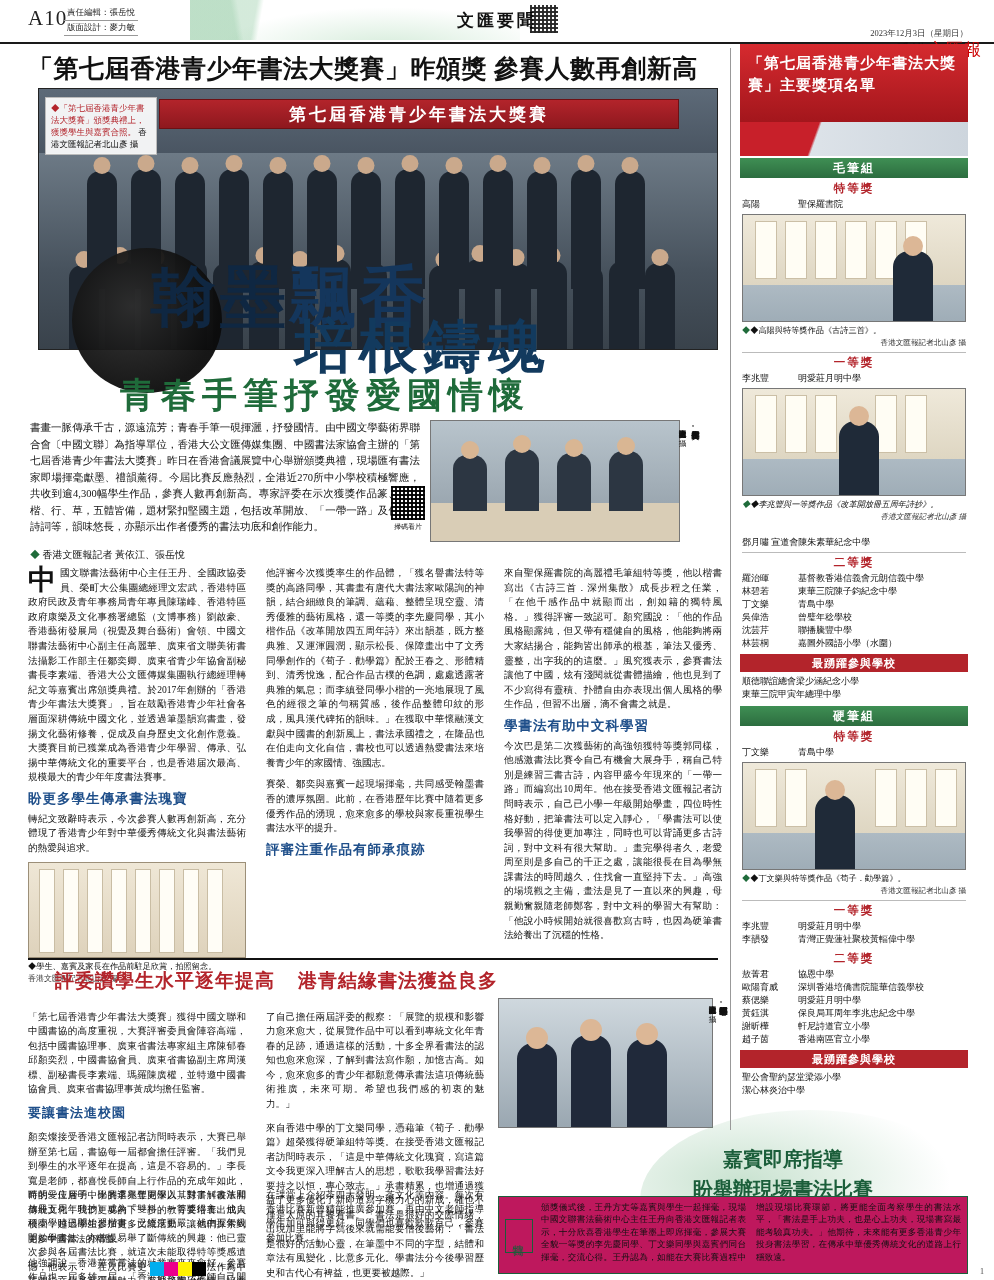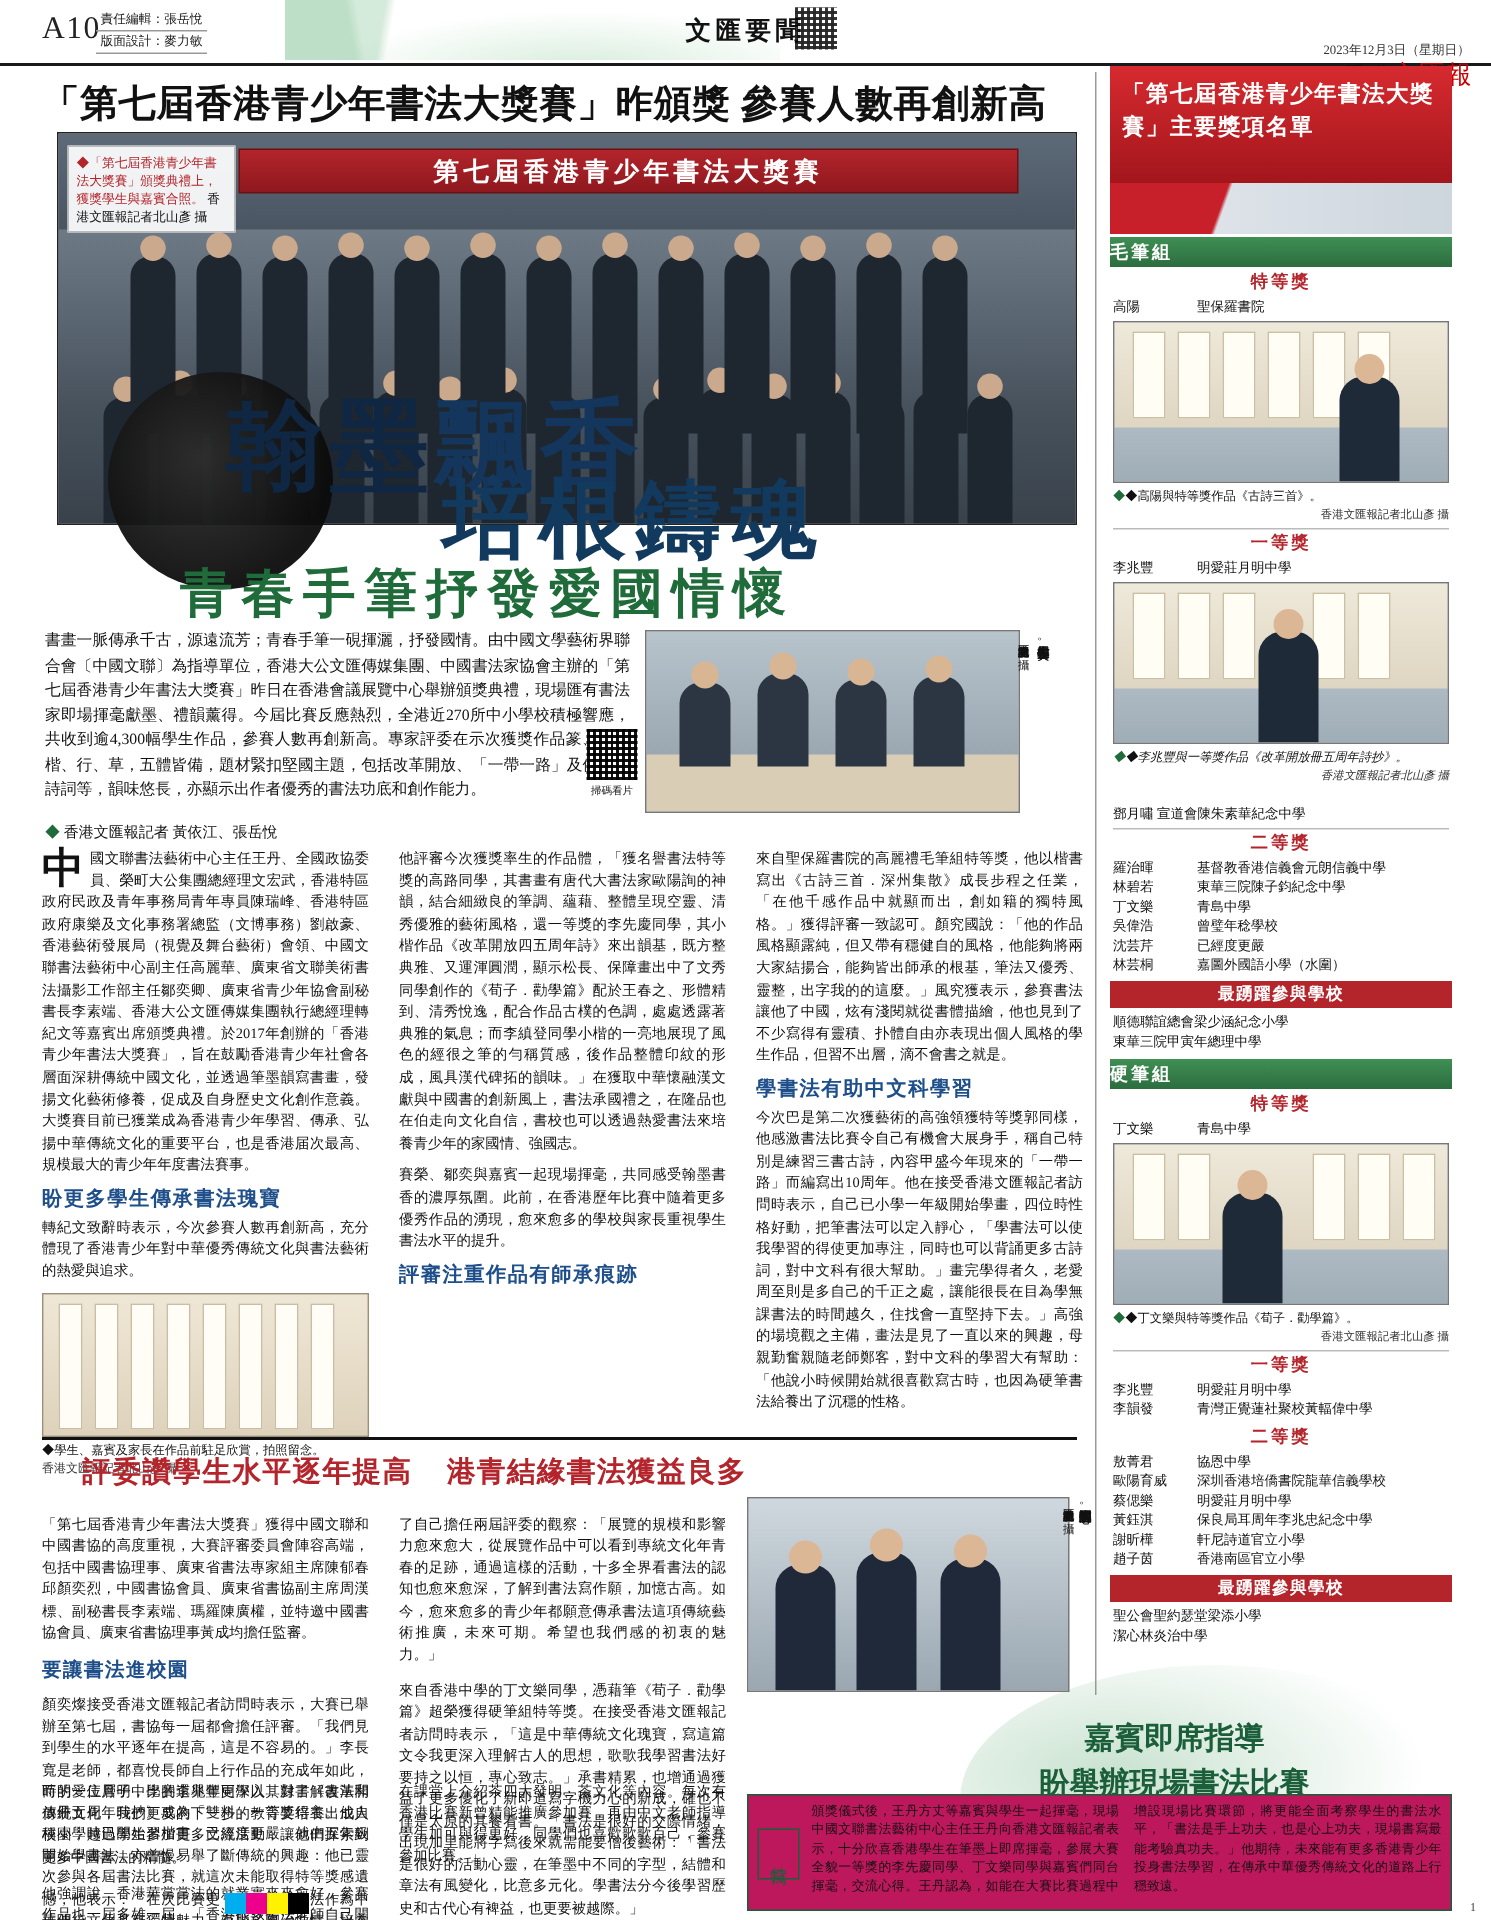--- a/index.html
+++ b/index.html
@@ -41,21 +41,21 @@
       repeating-linear-gradient(90deg,#111 0 2px, #fff 2px 4px);
     background-blend-mode: multiply;
     opacity:.85;
   }
   .mh-brand {
     position:absolute; right:12px; top:6px;
     font-size:15px; font-weight:normal; letter-spacing:1px;margin-top:32px;
   }
   .mh-brand .red { color:#c00; font-size:17px; }
   .mh-date {
-    position:absolute; right:14px; top:28px;
+    position:absolute; right:26px; top:28px;
     font-size:8.5px; color:#333;
   }
   .mh-deco {
     position:absolute; left:190px; top:0; width:330px; height:40px;
     background:
       linear-gradient(100deg, rgba(60,160,90,.22) 0 20%, rgba(255,255,255,0) 22%),
       linear-gradient(80deg, rgba(60,160,90,.15) 0 14%, rgba(255,255,255,0) 16%),
       radial-gradient(ellipse at 60% 120%, rgba(90,180,110,.25), rgba(255,255,255,0) 60%);
   }
 
@@ -256,21 +256,21 @@
     position:absolute; left:740px; top:122px; width:228px; height:34px;
     background:linear-gradient(90deg,#e4e9ee,#cdd5dd);
   }
   .rail-ribbon:before {
     content:""; position:absolute; left:0; top:0; width:120px; height:34px;
     background:linear-gradient(110deg,#c8202a 0 60%, rgba(255,255,255,0) 62%);
   }
   .grp-head {
     position:absolute; left:740px; width:228px; height:20px;
     background:linear-gradient(#3f8f54,#2c6d3f);
-    color:#fff; font-size:12px; font-weight:bold; text-align:left; line-height:20px;
+    color:#fff; font-size:12px; font-weight:bold; text-align:center; line-height:20px;
     letter-spacing:2px;
   }
   .prize-head {
     position:absolute; left:740px; width:228px; height:17px;
     color:#b3242b; font-size:11.5px; font-weight:bold; text-align:center; line-height:17px;
     letter-spacing:2px;
   }
   .rail-row {
     position:absolute; left:742px; width:224px;
     font-size:9px; line-height:13px; color:#111;
@@ -529,21 +529,21 @@
     <span class="cr">香港文匯報記者北山彥 攝</span>
   </div>
   <div class="rail-row" style="top:536px;">鄧月嘯 宣道會陳朱素華紀念中學</div>
   <div class="rail-sep" style="top:552px;"></div>
 
   <div class="prize-head" style="top:554px;">二等獎</div>
   <div class="rail-row" style="top:572px;"><span class="nm">羅治暉</span><span>基督教香港信義會元朗信義中學</span></div>
   <div class="rail-row" style="top:585px;"><span class="nm">林碧若</span><span>東華三院陳子鈞紀念中學</span></div>
   <div class="rail-row" style="top:598px;"><span class="nm">丁文樂</span><span>青島中學</span></div>
   <div class="rail-row" style="top:611px;"><span class="nm">吳偉浩</span><span>曾璧年稔學校</span></div>
-  <div class="rail-row" style="top:624px;"><span class="nm">沈芸芹</span><span>已經度更嚴</span></div>
+  <div class="rail-row" style="top:624px;"><span class="nm">沈芸芹</span><span>聯播騰豐中學</span></div>
   <div class="rail-row" style="top:637px;"><span class="nm">林芸桐</span><span>嘉圖外國語小學（水圍）</span></div>
 
   <div class="best-head" style="top:654px;">最踴躍參與學校</div>
   <div class="rail-row" style="top:675px;">順德聯誼總會梁少涵紀念小學</div>
   <div class="rail-row" style="top:688px;">東華三院甲寅年總理中學</div>
 
   <div class="grp-head" style="top:706px;">硬筆組</div>
   <div class="prize-head" style="top:728px;">特等獎</div>
   <div class="rail-row" style="top:746px;">
     <span class="nm">丁文樂</span><span>青島中學</span>

